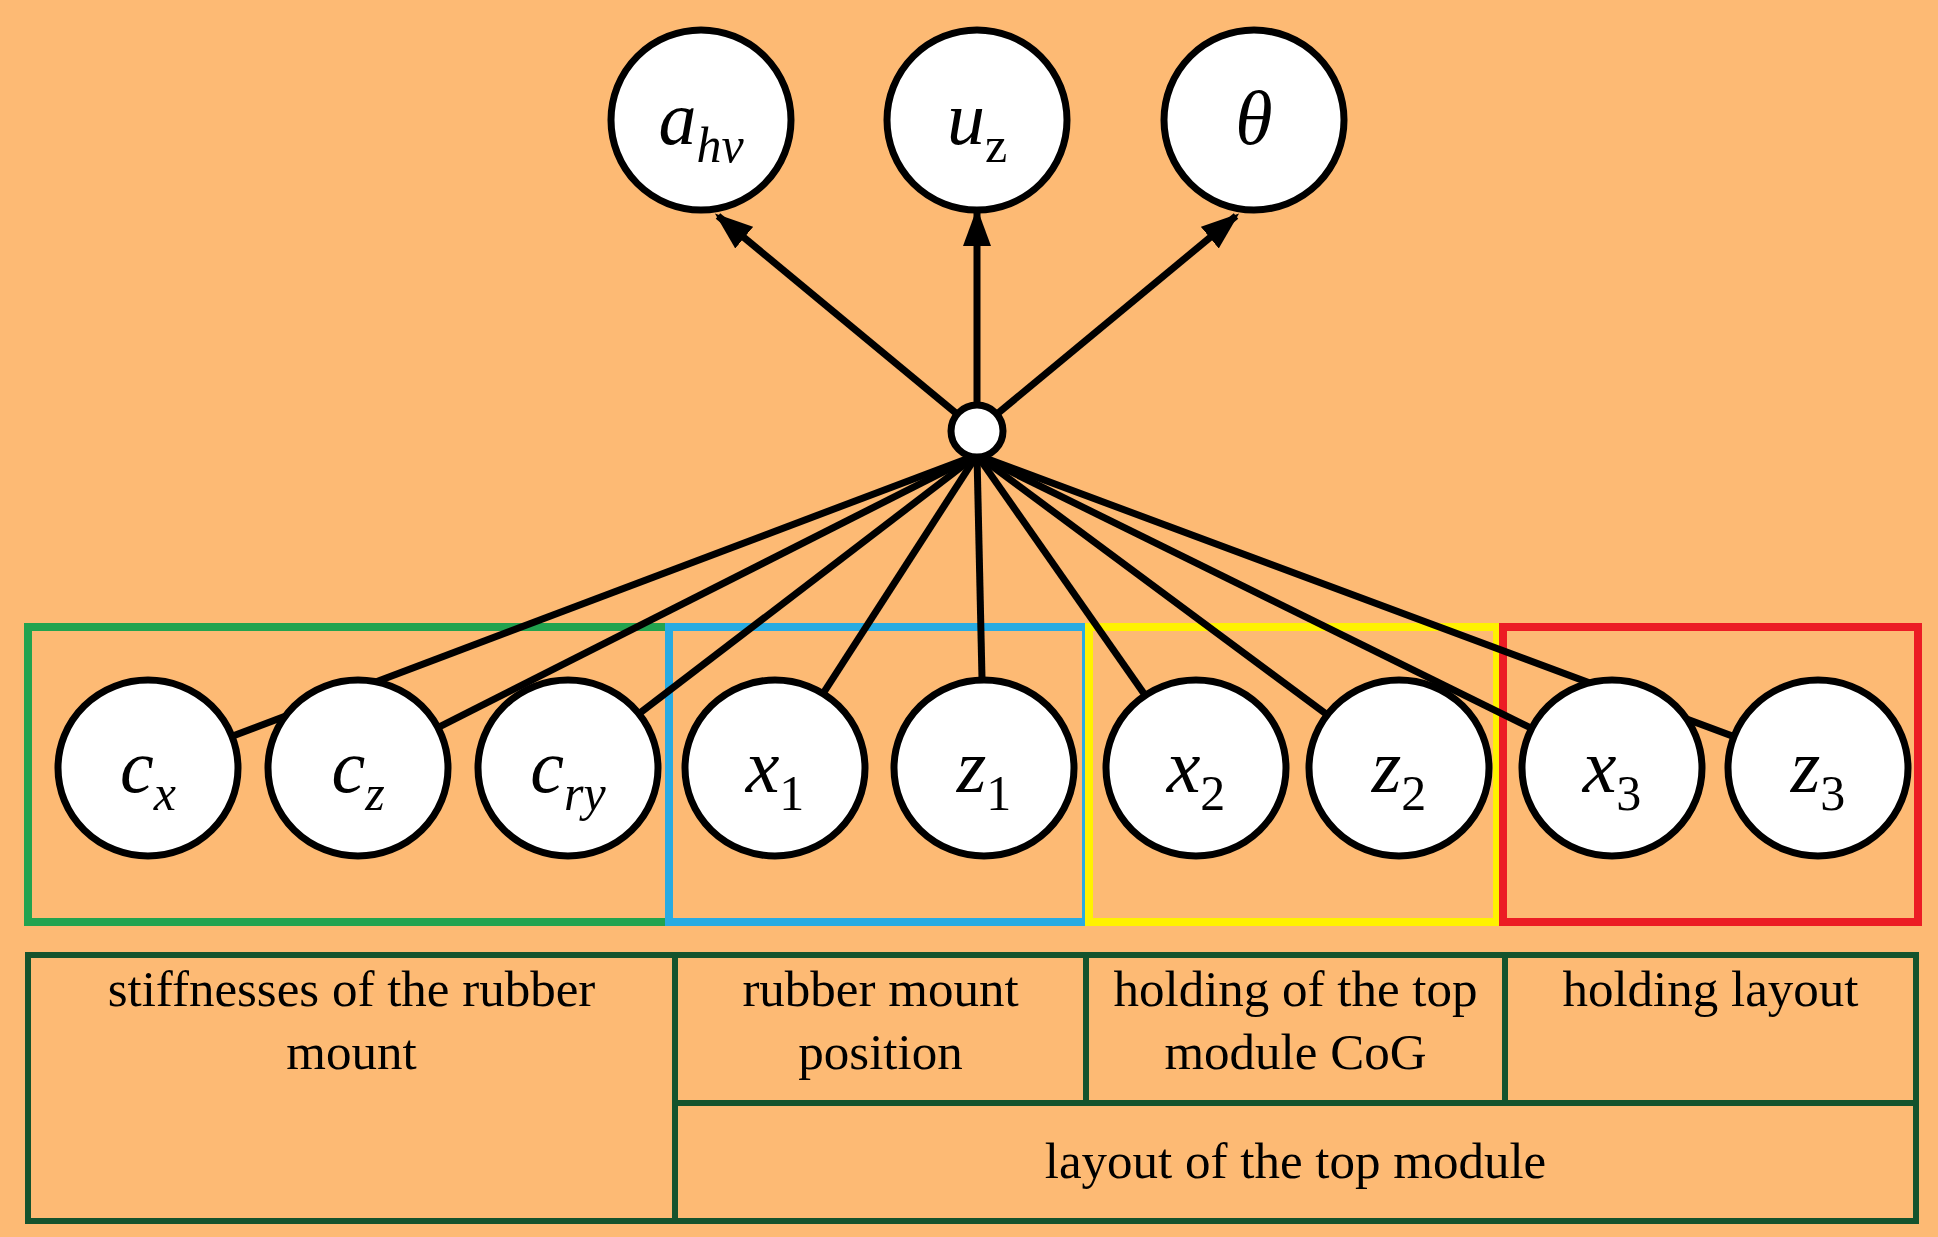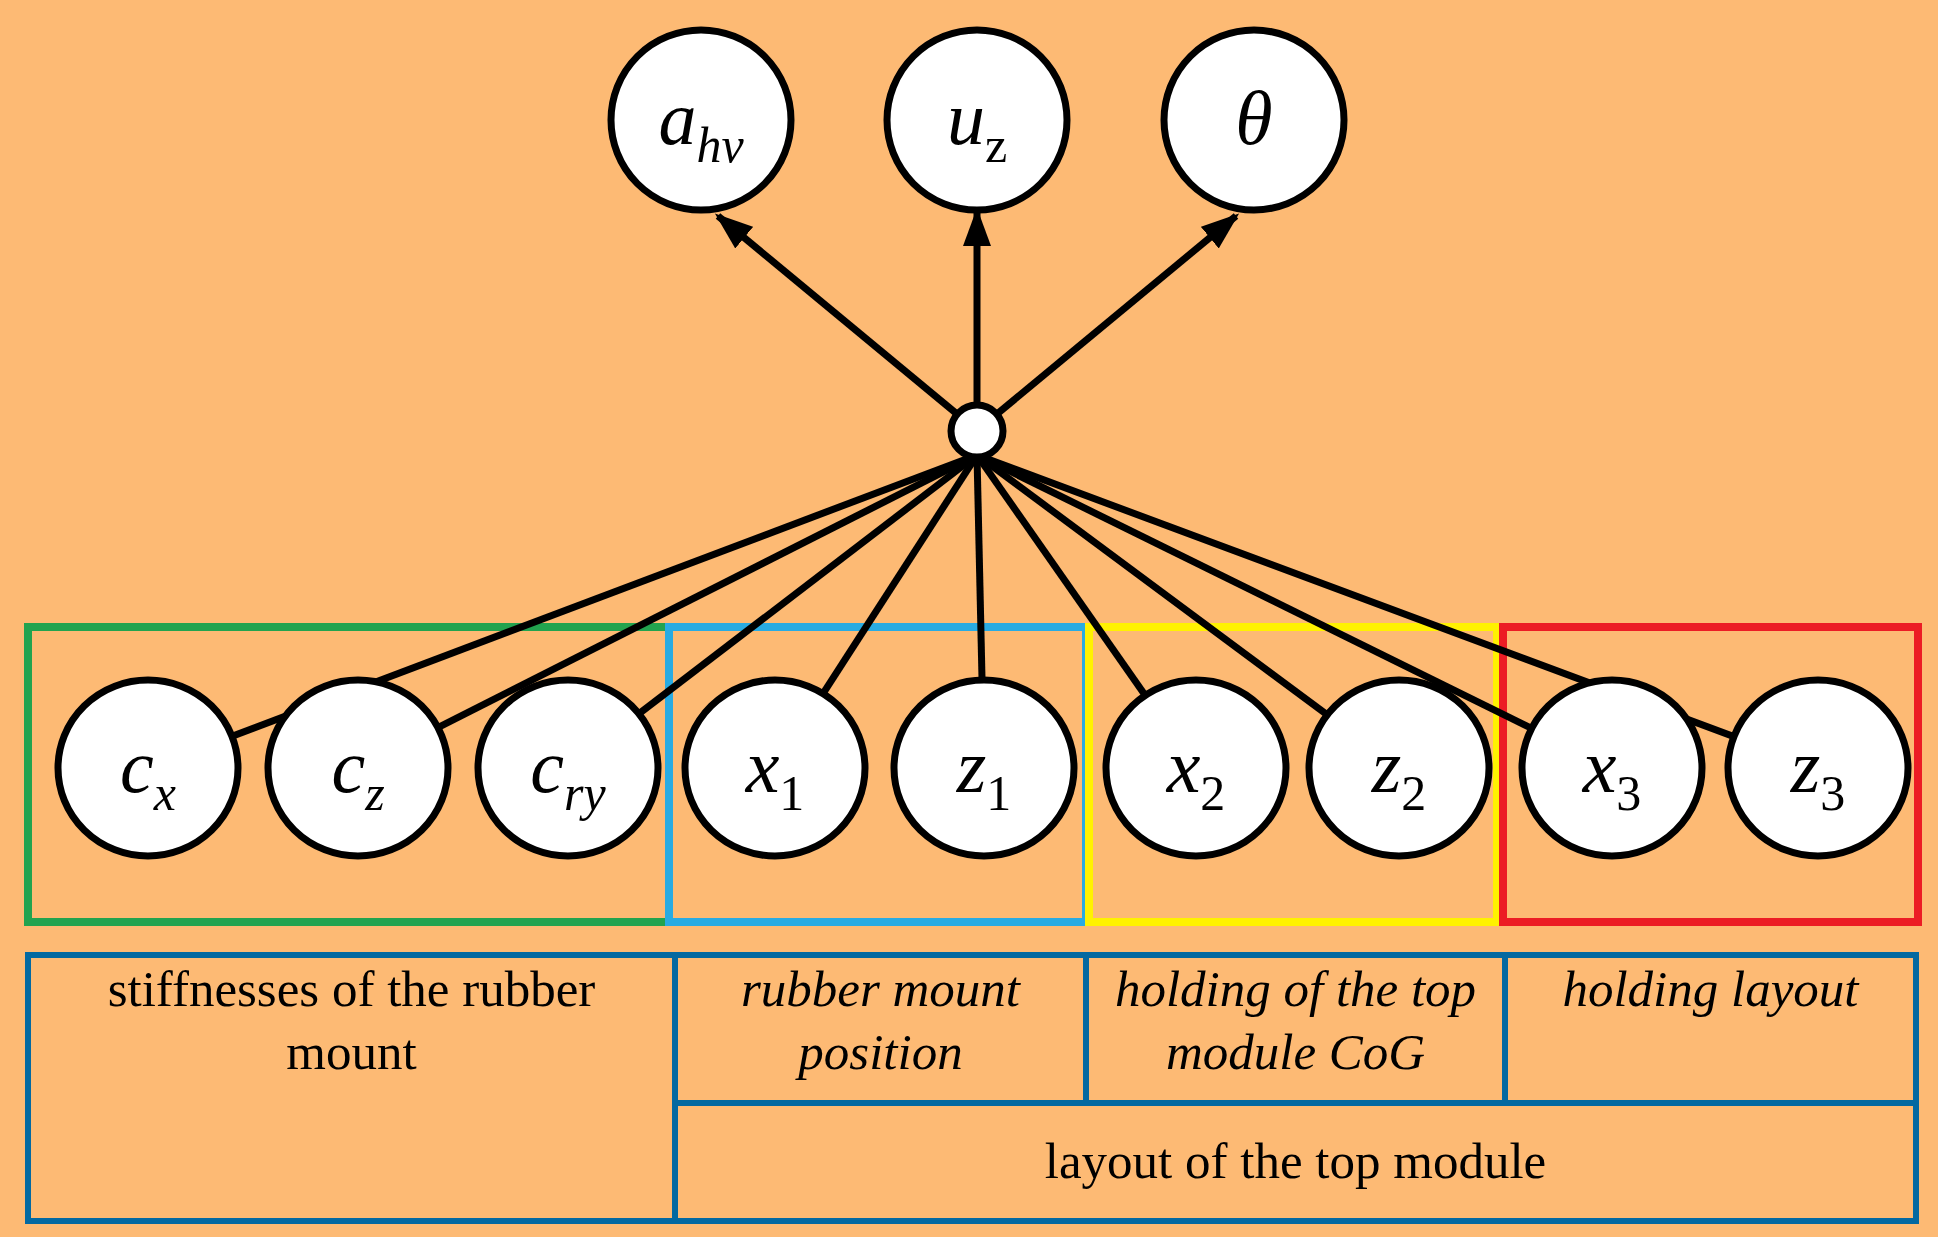--- a/index.html
+++ b/index.html
@@ -19,24 +19,24 @@
   .nlabel{font-size:76px;font-style:italic;fill:#000;}
   .nlabel .sub{font-size:50px;}
   .nlabel .up{font-style:normal;}
 
   
   table.legend{
     position:absolute;left:25px;top:952px;width:1888px;
     border-collapse:collapse;table-layout:fixed;color:#000;
   }
   table.legend td{
-    border:6px solid #0369a1;text-align:center;
+    border:6px solid #14532d;text-align:center;
     font-size:51px;line-height:1.24;padding:0 6px;
   }
-  td.top-row{height:142px;vertical-align:top;padding-top:10px;font-style:italic;}
+  td.top-row{height:142px;vertical-align:top;padding-top:10px;}
   td.span-col{vertical-align:top;padding-top:10px;}
   td.bottom-row{height:112px;vertical-align:middle;}
 </style>
 </head>
 <body>
 
 <div class="stage">
 
   <svg width="1938" height="1237" viewBox="0 0 1938 1237">
     <defs>

